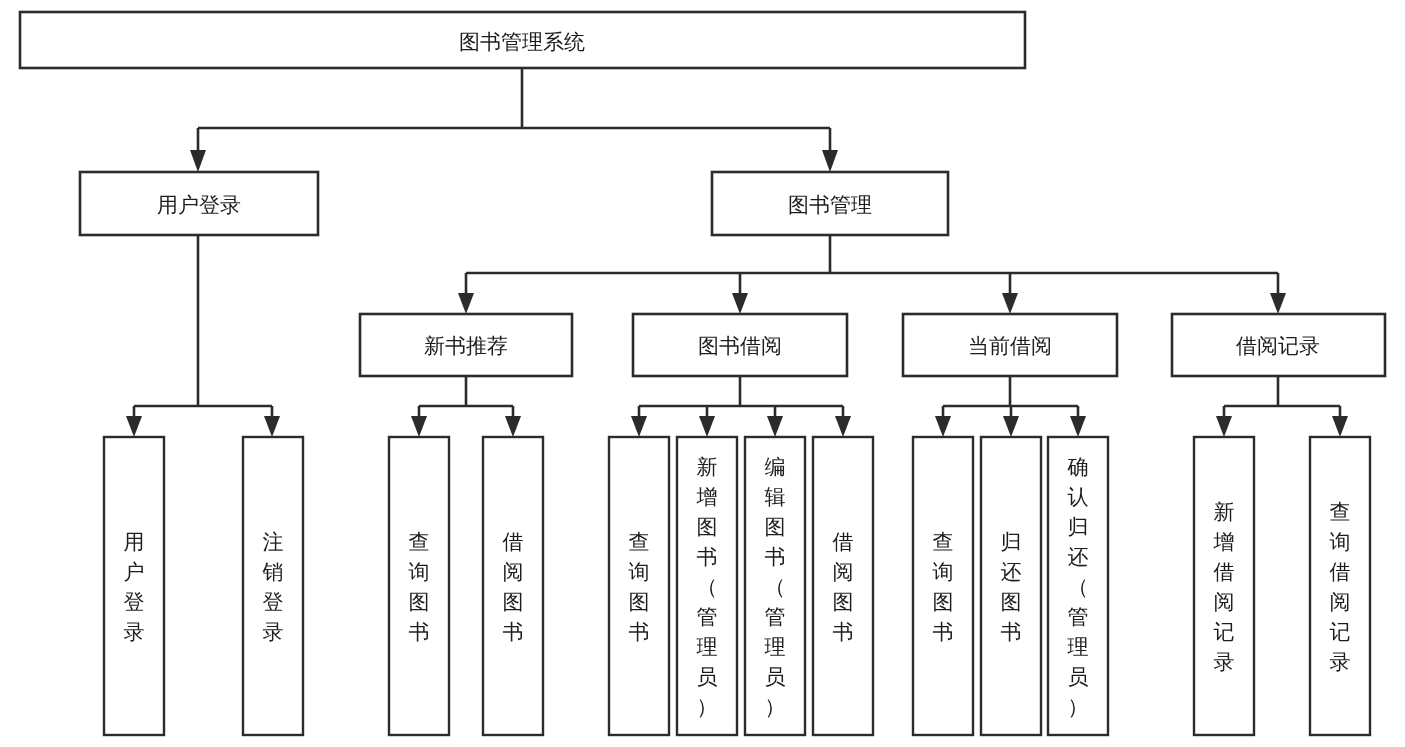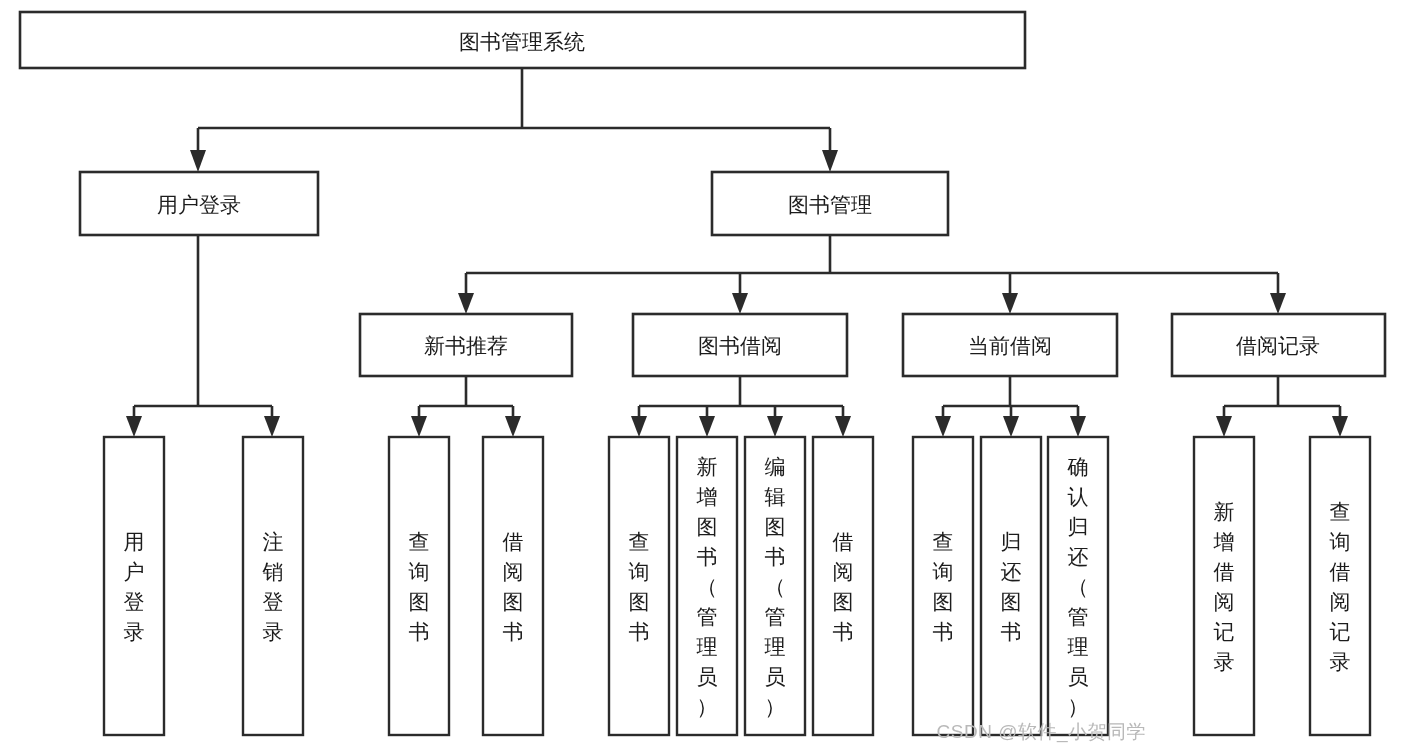--- a/index.html
+++ b/index.html
@@ -246,14 +246,13 @@
       <text class="leaf-label vtext" x="1224" y="0"><tspan x="1224" y="519.4">新</tspan><tspan x="1224" y="549.4">增</tspan><tspan x="1224" y="579.4">借</tspan><tspan x="1224" y="609.4">阅</tspan><tspan x="1224" y="639.4">记</tspan><tspan x="1224" y="669.4">录</tspan></text>
     </g>
 
     <g>
       <rect class="node-rect thin" x="1310" y="437" width="60" height="298"></rect>
       <text class="leaf-label vtext" x="1340" y="0"><tspan x="1340" y="519.4">查</tspan><tspan x="1340" y="549.4">询</tspan><tspan x="1340" y="579.4">借</tspan><tspan x="1340" y="609.4">阅</tspan><tspan x="1340" y="639.4">记</tspan><tspan x="1340" y="669.4">录</tspan></text>
     </g>
 
   </svg>
 
-  <div class="watermark">CSDN @软件_小贺同学</div>
 </div>
 
 </body></html>

